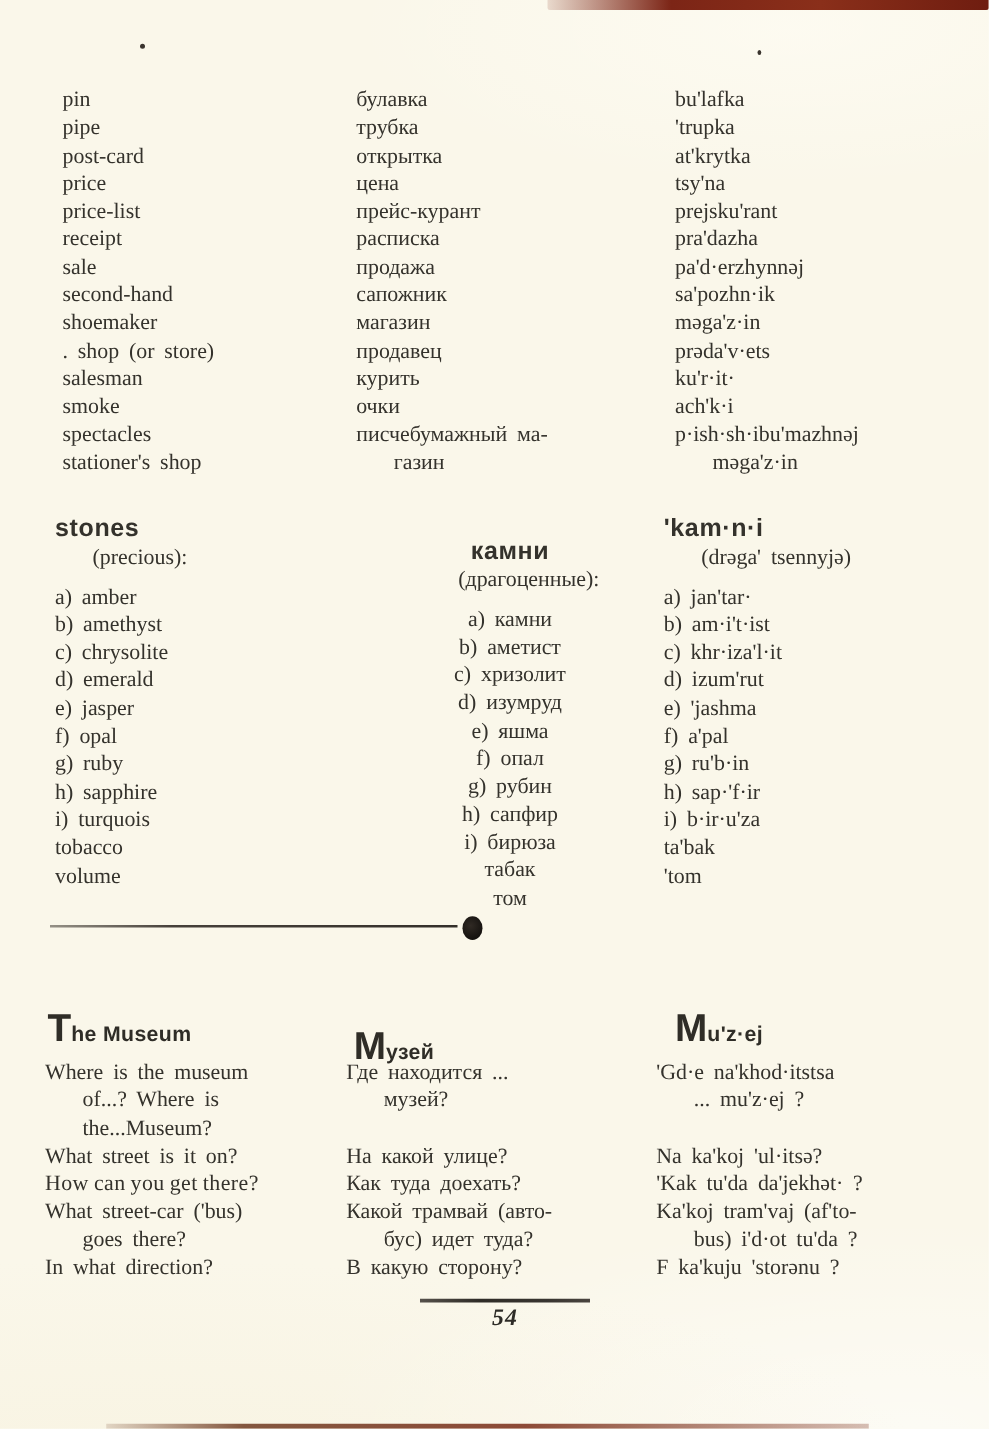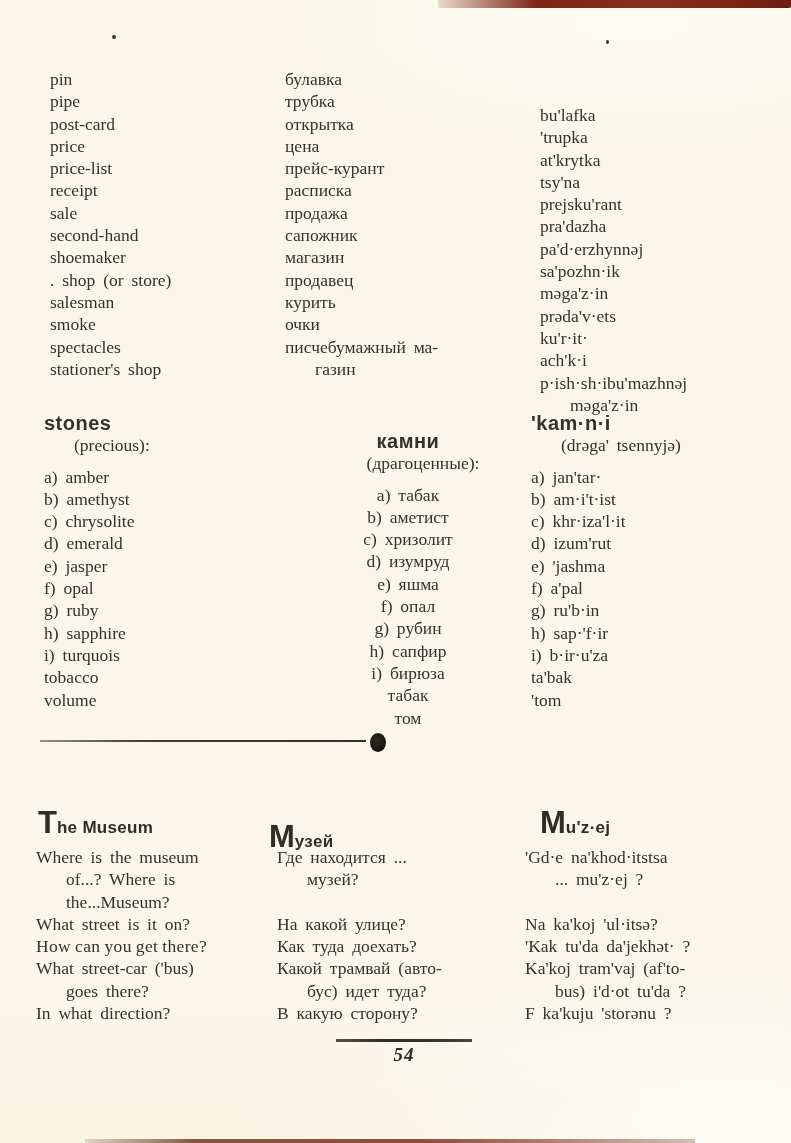--- a/index.html
+++ b/index.html
@@ -19,41 +19,41 @@
   .line{white-space:nowrap;word-spacing:.2em;min-height:22.3px;}
   .line.b{font-family:"Liberation Sans","DejaVu Sans",sans-serif;font-weight:bold;font-size:20px;letter-spacing:.5px;}
   .line.ind{padding-left:30px;}
   .line.gap{margin-top:9px;}
   .line.hang{text-indent:-14px;margin-left:14px;}
   .line.tight{word-spacing:-.04em;letter-spacing:.02em;}
 
   
   .vocab .c1{left:50px;top:68px;width:230px;}
   .vocab .c2{left:285px;top:68px;width:250px;}
-  .vocab .c3{left:540px;top:68px;width:250px;margin-top:36px;}
+  .vocab .c3{left:540px;top:68px;width:250px;}
 
   
   .stones .c1{left:44px;top:412px;width:230px;}
   .stones .c2{left:283px;top:430px;width:250px;text-align:center;}
   .stones .c3{left:531px;top:412px;width:255px;}
 
   
   .divider{position:absolute;left:40px;top:733px;width:348px;height:18px;}
   .divider-line{position:absolute;left:0;top:7px;width:326px;height:2px;
     background:linear-gradient(90deg,rgba(66,60,52,.55),#46403a 30%,#3c3731 70%,#332f2a);}
   .divider-dot{position:absolute;right:2px;top:0;width:16px;height:19px;border-radius:50%;
     background:radial-gradient(circle at 40% 40%, #302a24, #15120f 70%);}
 
   
   .mus-heads{position:absolute;left:0;top:791px;width:791px;height:40px;}
   .mus-h{position:absolute;font-family:"Liberation Sans","DejaVu Sans",sans-serif;
     font-weight:bold;font-size:17px;color:#2f2d27;letter-spacing:.3px;white-space:nowrap;}
   .mus-h .init{font-size:31px;letter-spacing:0;}
   .mus-h.h1{left:38px;}
-  .mus-h.h2{left:269px;margin-top:28px;}
+  .mus-h.h2{left:283px;margin-top:28px;}
   .mus-h.h3{left:540px;}
 
   
   .phrases .c1{left:36px;top:846px;width:240px;}
   .phrases .c2{left:277px;top:846px;width:250px;}
   .phrases .c3{left:525px;top:846px;width:262px;}
 
   
   .footer-rule{position:absolute;left:336px;top:1039px;width:136px;height:3px;
     background:linear-gradient(90deg,#55504a,#2f2c27 35%,#383530 75%,#4a453f);}
@@ -142,21 +142,21 @@
         <div class="line">f)  opal</div>
         <div class="line">g)  ruby</div>
         <div class="line">h)  sapphire</div>
         <div class="line">i)  turquois</div>
         <div class="line">tobacco</div>
         <div class="line">volume</div>
       </div>
     <div class="col c2">
         <div class="line b">камни</div>
         <div class="line ind">(драгоценные):</div>
-        <div class="line gap">a)  табак</div>
+        <div class="line gap">a)  камни</div>
         <div class="line">b)  аметист</div>
         <div class="line">c)  хризолит</div>
         <div class="line">d)  изумруд</div>
         <div class="line">e)  яшма</div>
         <div class="line">f)  опал</div>
         <div class="line">g)  рубин</div>
         <div class="line">h)  сапфир</div>
         <div class="line">i)  бирюза</div>
         <div class="line">табак</div>
         <div class="line">том</div>

